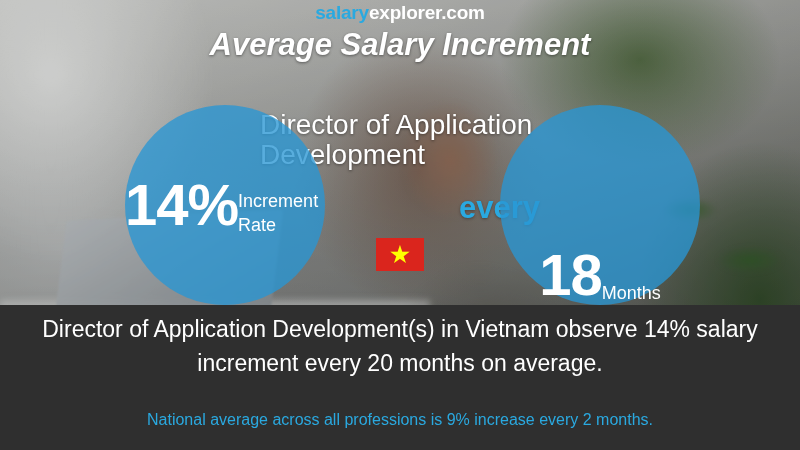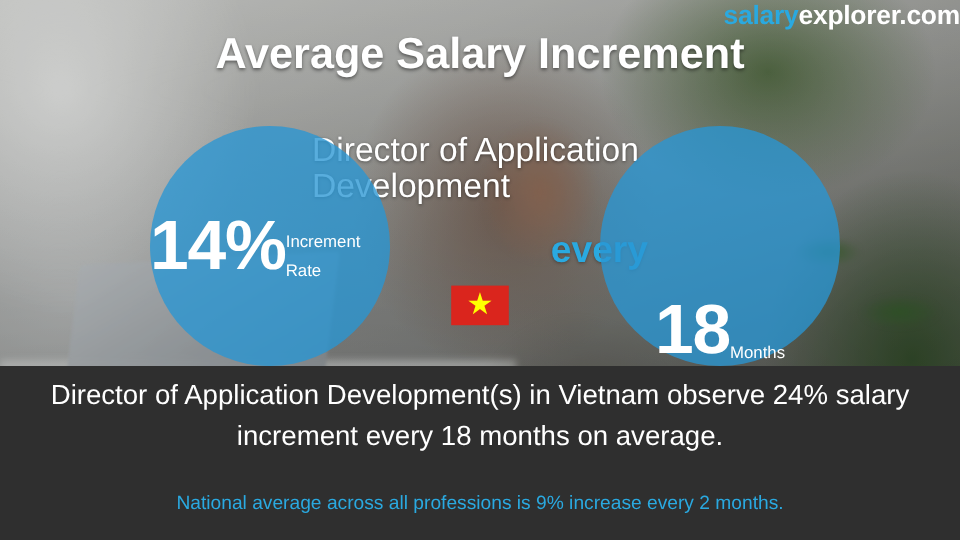--- a/index.html
+++ b/index.html
@@ -86,41 +86,42 @@
     position: absolute;
     inset: 0;
     background: rgba(40,42,40,0.18);
   }
 
   
   .brand {
     position: absolute;
     left: 0; right: 0;
     top: 2px;
-    text-align: right;
-    font-size: 22px;
+    text-align: center;
+    font-size: 19px;
     font-weight: bold;
     letter-spacing: -0.2px;
     line-height: 22px;
   }
   .brand .salary { color: #2aa9e0; }
   .brand .explorer { color: #ffffff; }
   .brand .dotcom { color: #ffffff; }
 
   
   .title {
     position: absolute;
     left: 0; right: 0;
     top: 26px;
     text-align: center;
     color: #ffffff;
-    font-size: 36px;
+    font-size: 31px;
     font-weight: bold;
     line-height: 38px;
     text-shadow: 0 1px 3px rgba(0,0,0,0.45);
+    font-style: italic;
   }
   .subtitle {
     position: absolute;
     left: 260px;
     width: 280px;
     top: 110px;
     text-align: left;
     color: #ffffff;
     font-size: 28px;
     line-height: 30px;
@@ -181,21 +182,21 @@
     height: 200px;
     align-items: flex-end;
   }
   .circle .value {
     font-size: 58px;
     font-weight: bold;
     line-height: 60px;
     letter-spacing: -1px;
   }
   .circle .label {
-    font-size: 14px;
+    font-size: 18px;
     line-height: 24px;
     margin-top: 16px;
   }
 
   
   .bottom-band {
     position: absolute;
     left: 0; right: 0;
     bottom: 0;
     height: 145px;
@@ -256,17 +257,17 @@
     <div class="label">Increment Rate</div>
   </div>
 
   <div class="circle right">
     <div class="value">18</div>
     <div class="label">Months</div>
   </div>
 
   <div class="bottom-band"></div>
 
-  <div class="summary">Director of Application Development(s) in Vietnam observe 24% salary increment every 18 months on average.</div>
+  <div class="summary">Director of Application Development(s) in Vietnam observe 14% salary increment every 20 months on average.</div>
 
   <div class="footnote">National average across all professions is 9% increase every 2 months.</div>
 
 </div>
 
 </body></html>

